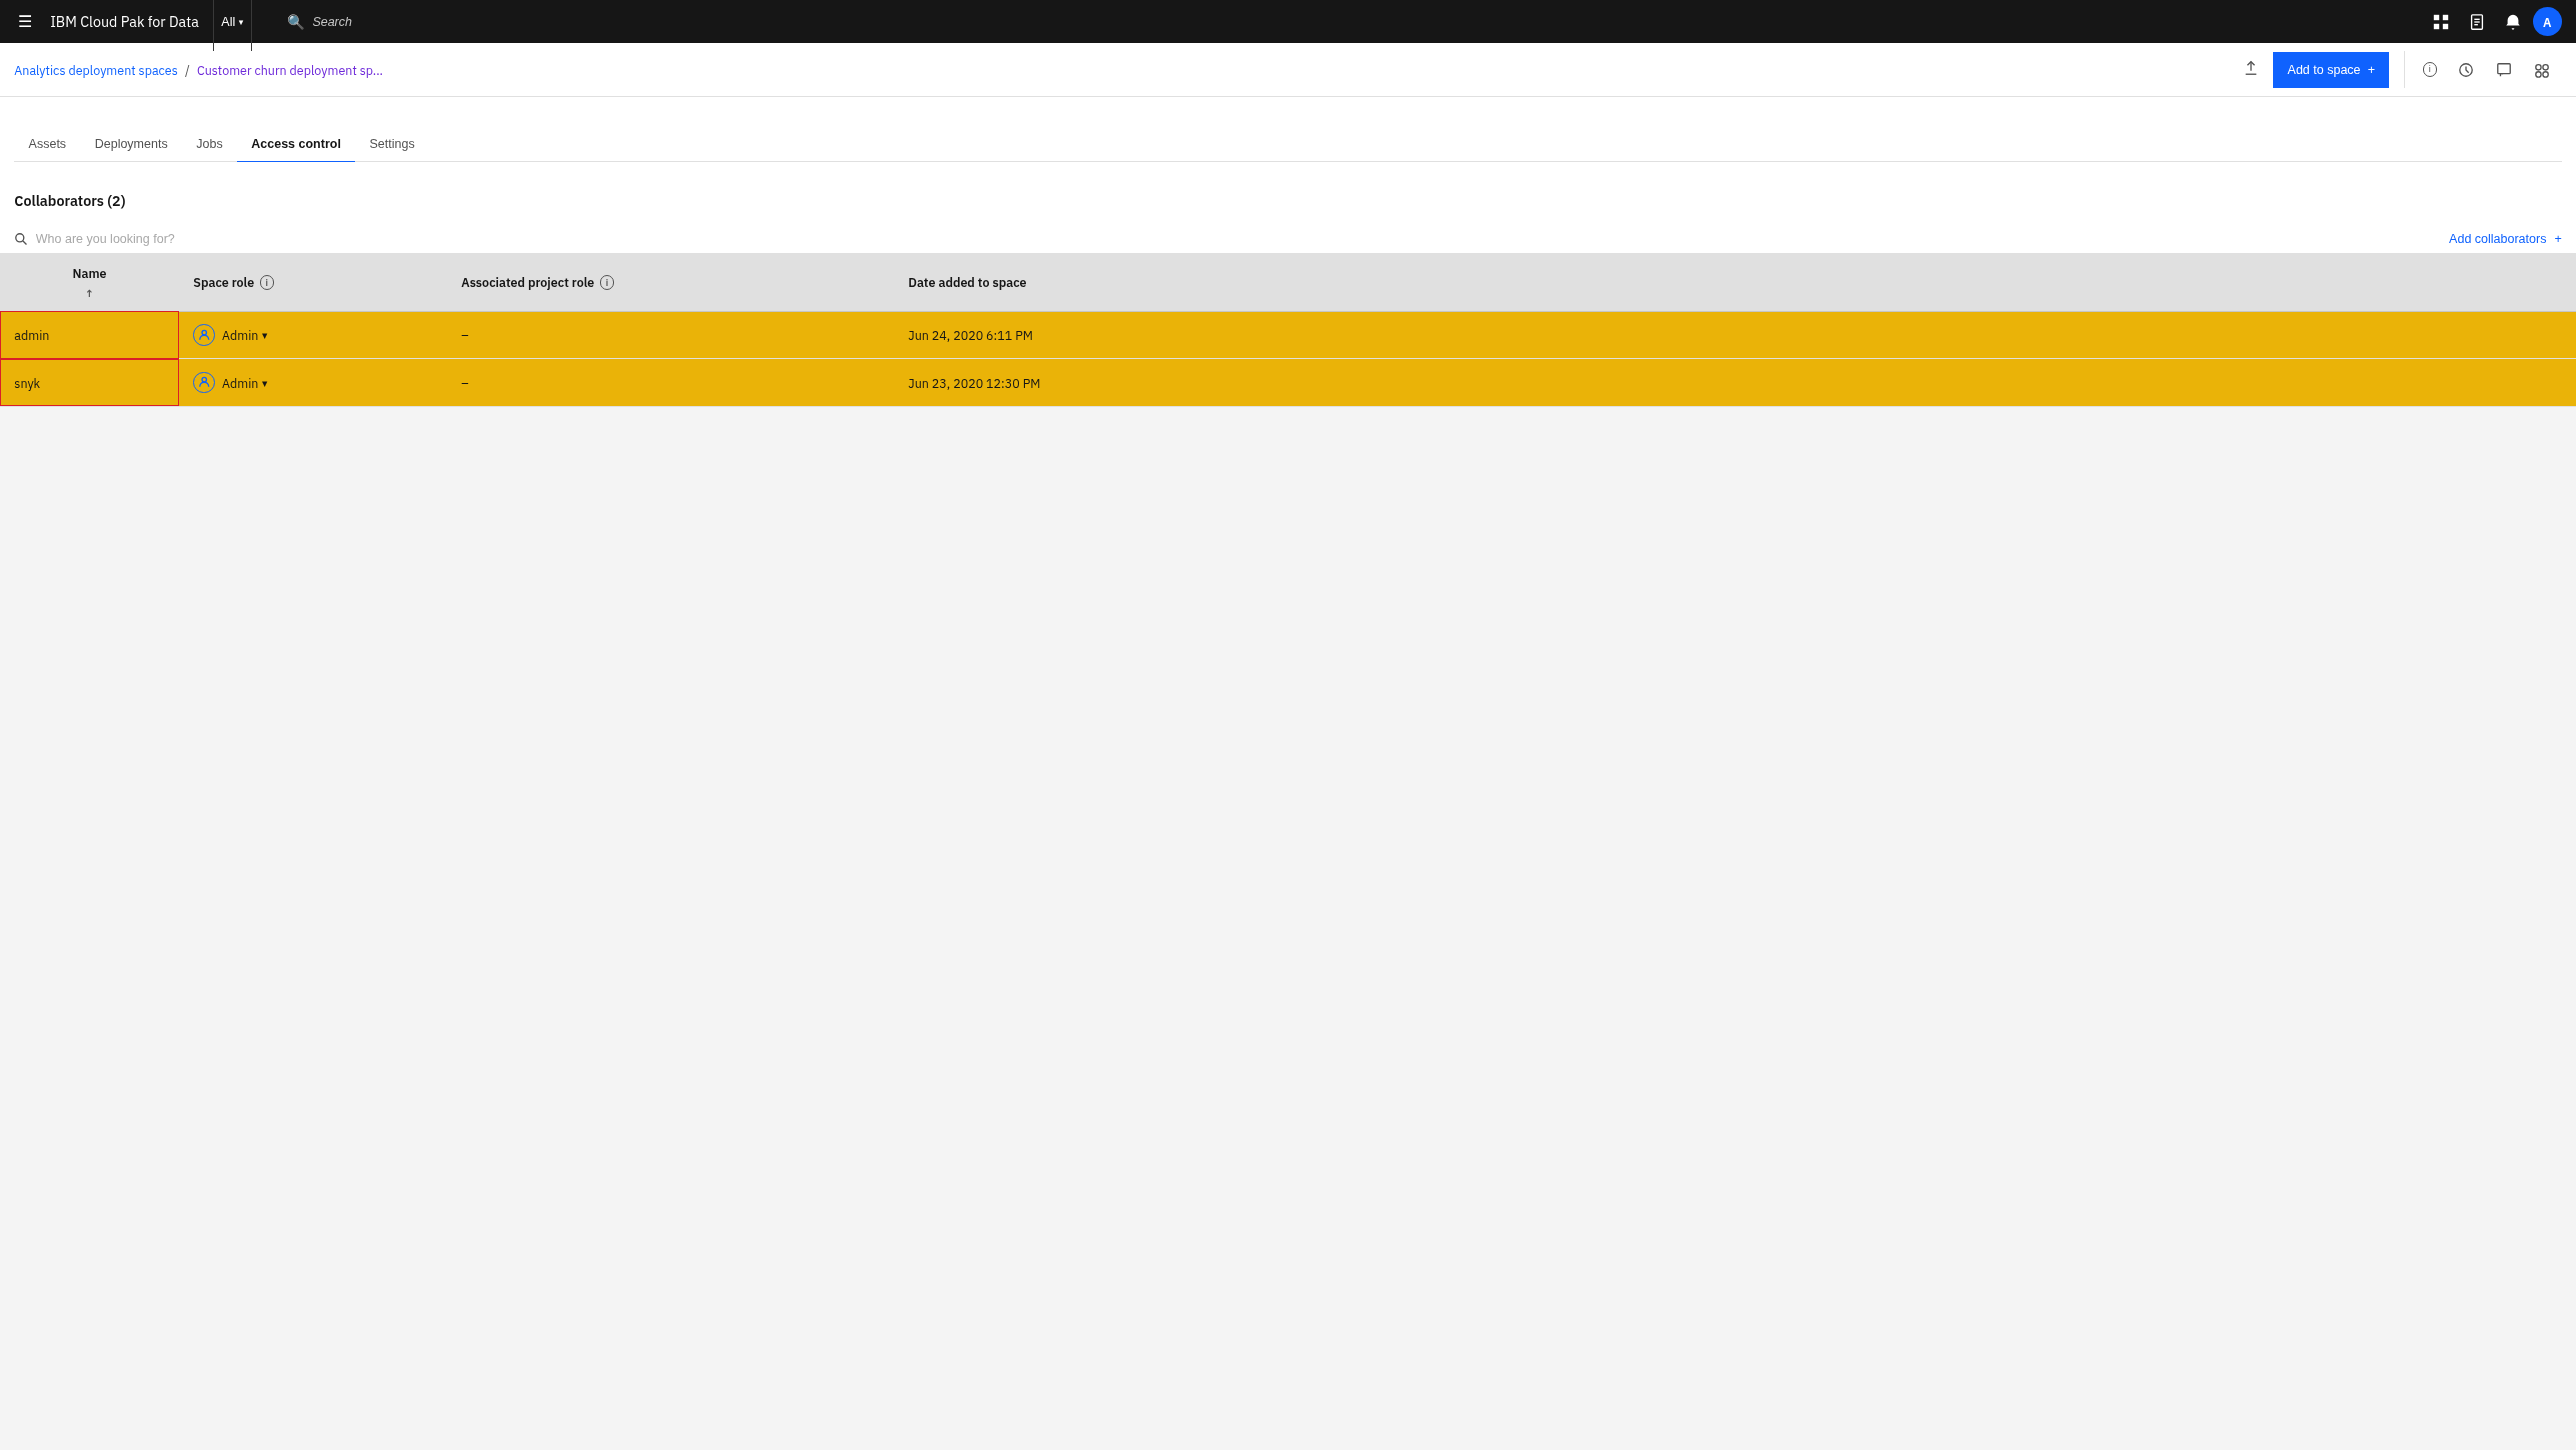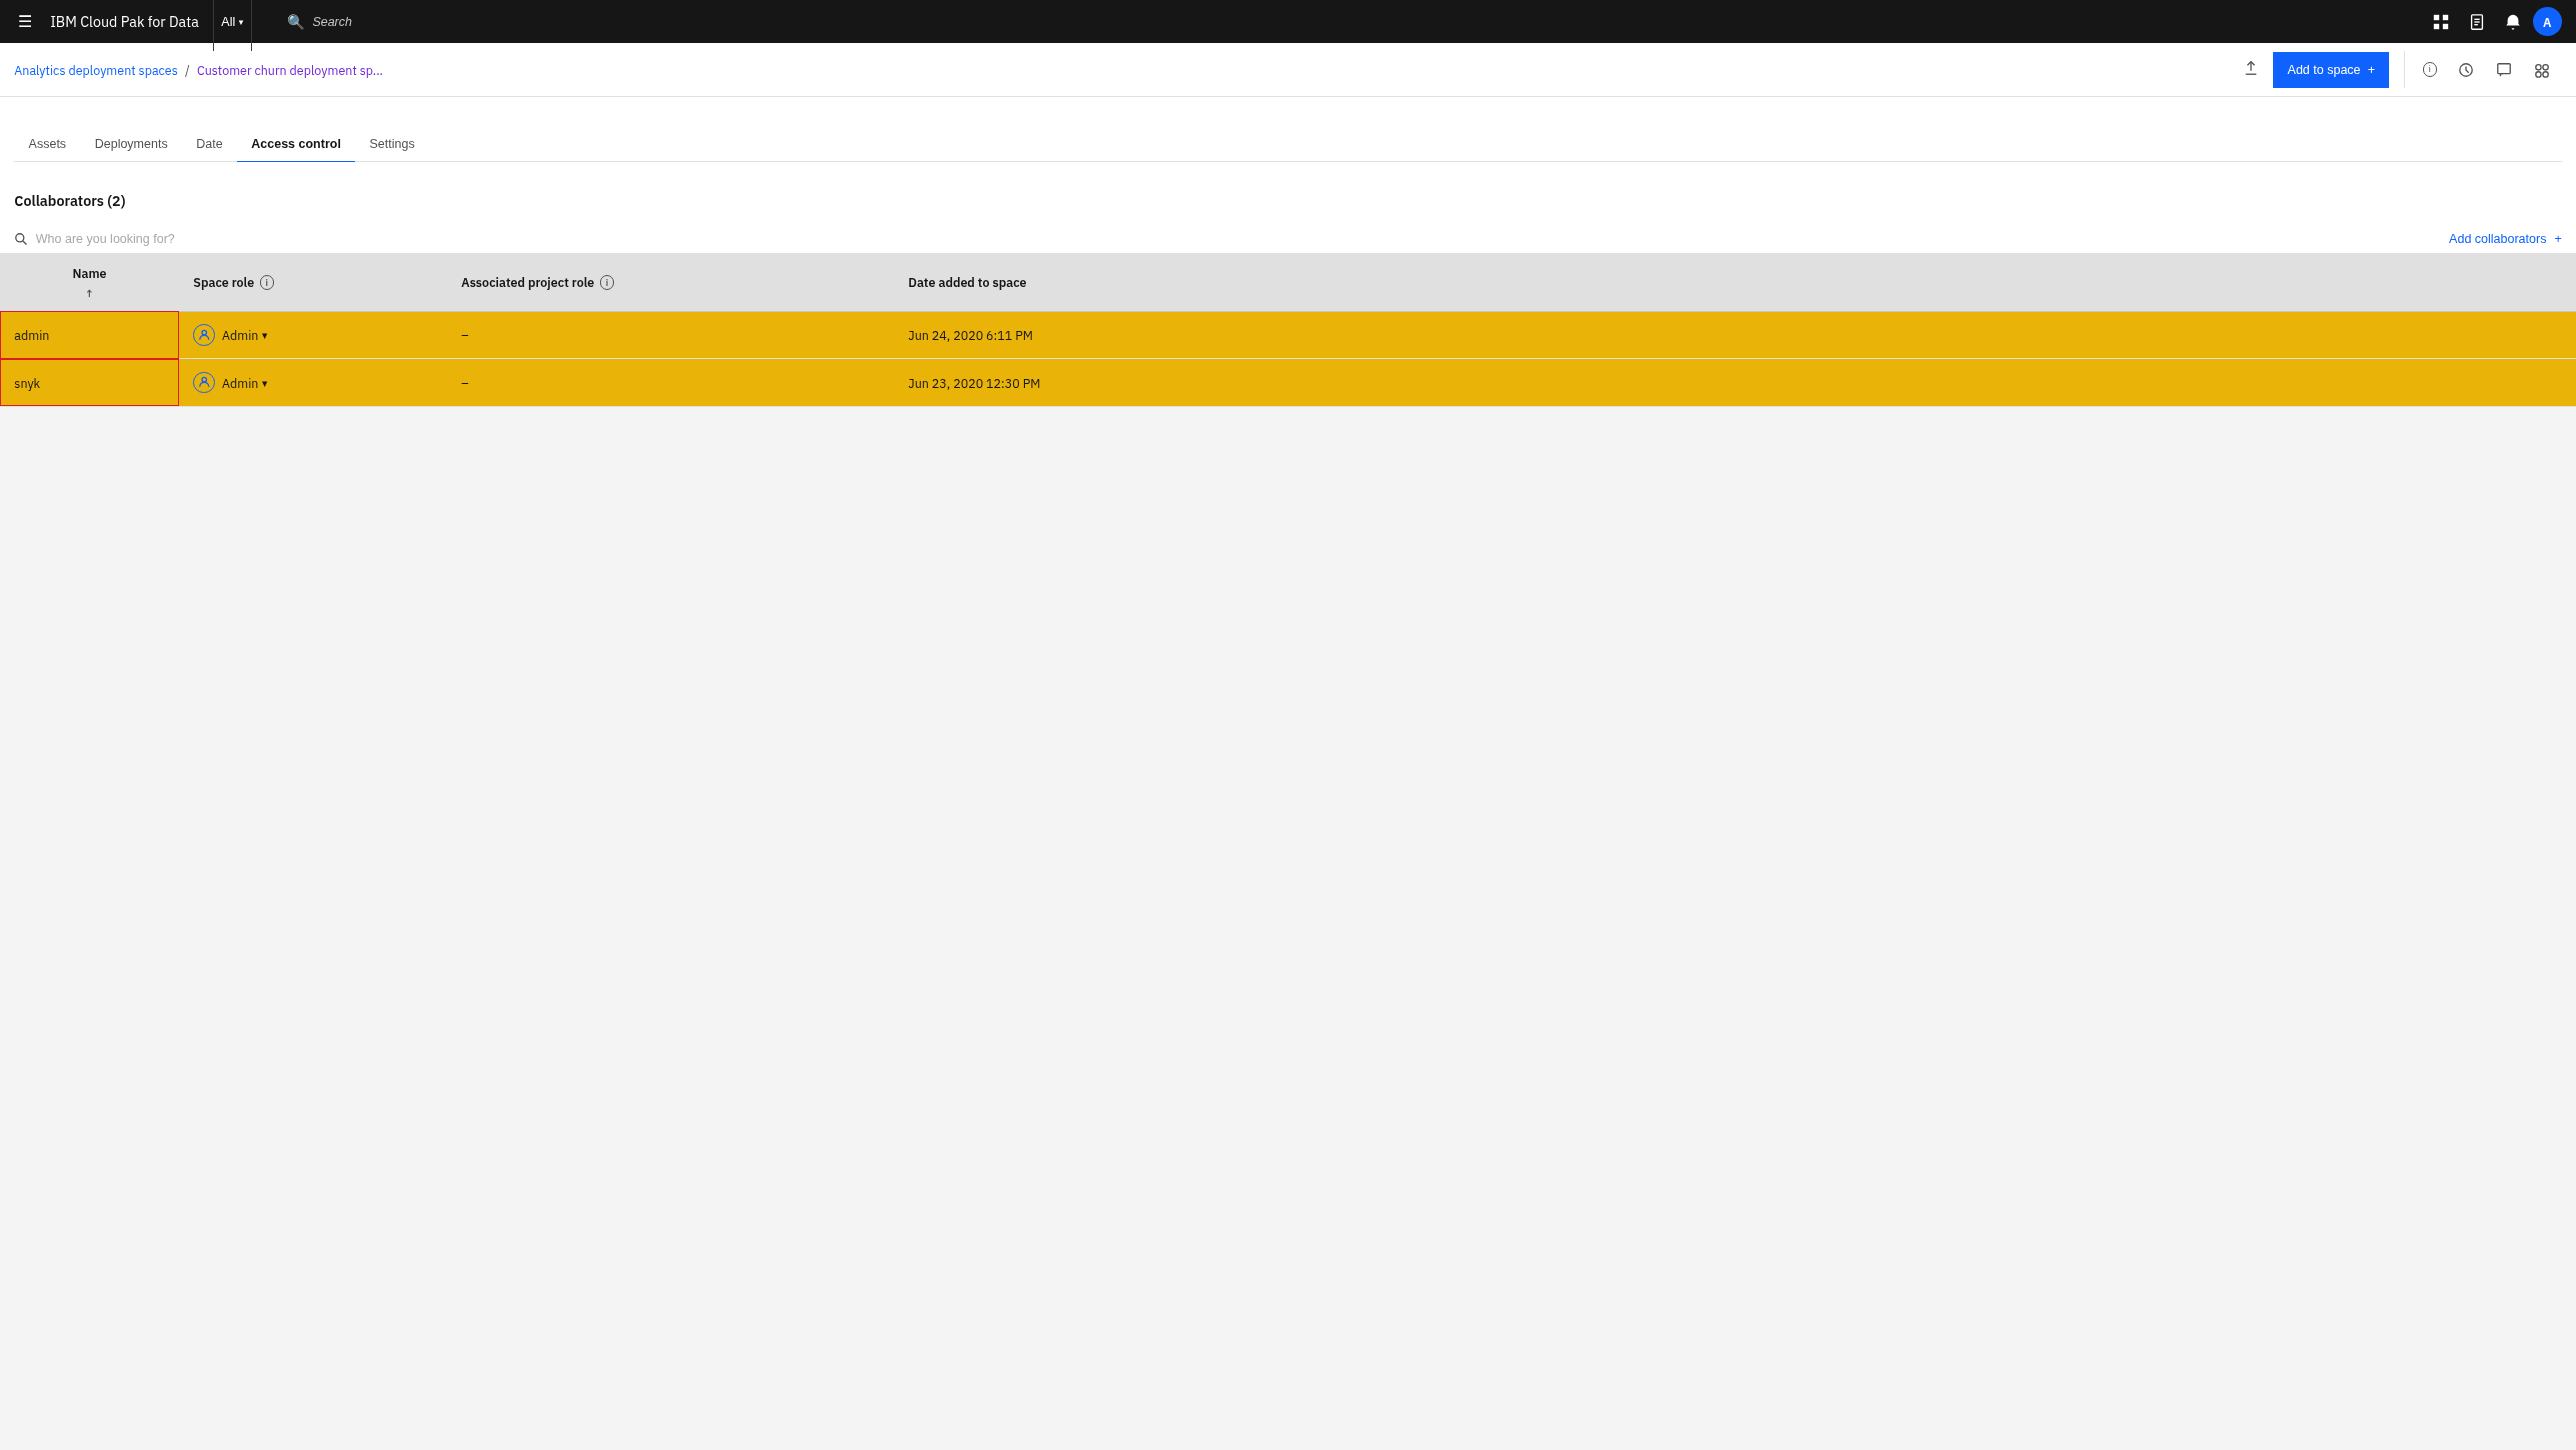--- a/index.html
+++ b/index.html
@@ -425,21 +425,21 @@
     </div>
   </div>
 </div>
 
 <div class="page-outer">
   <div class="page-content">
 
     <div class="tabs">
       <button class="tab">Assets</button>
       <button class="tab">Deployments</button>
-      <button class="tab">Date</button>
+      <button class="tab">Jobs</button>
       <button class="tab active">Access control</button>
       <button class="tab">Settings</button>
     </div>
   </div>
 
   <div class="gray-bg">
     <div class="section-wrapper">
 
       <div class="collaborators-header">Collaborators (2)</div>
 

